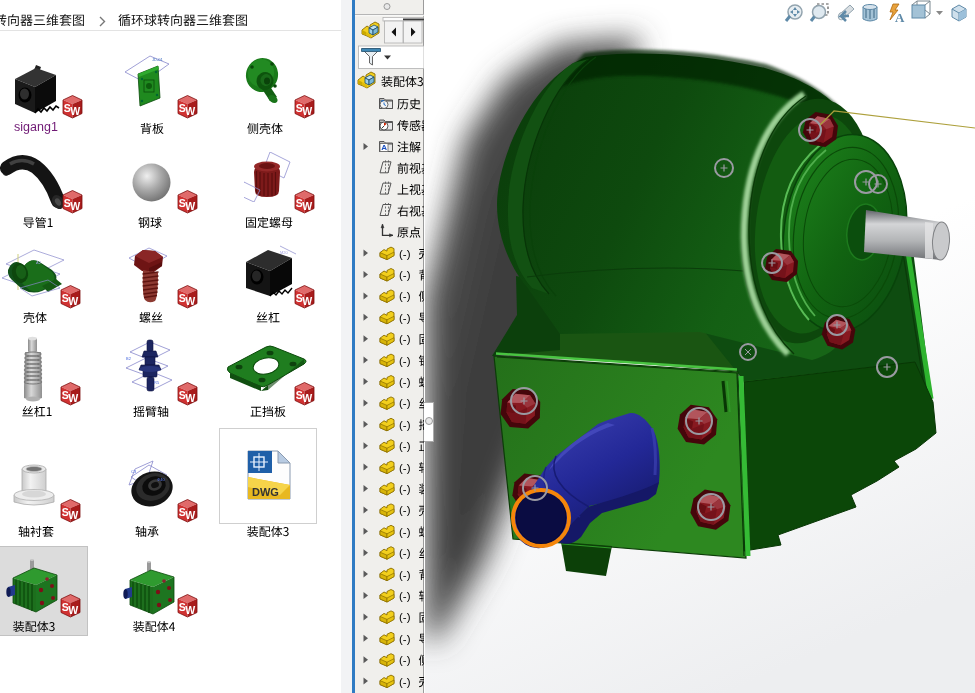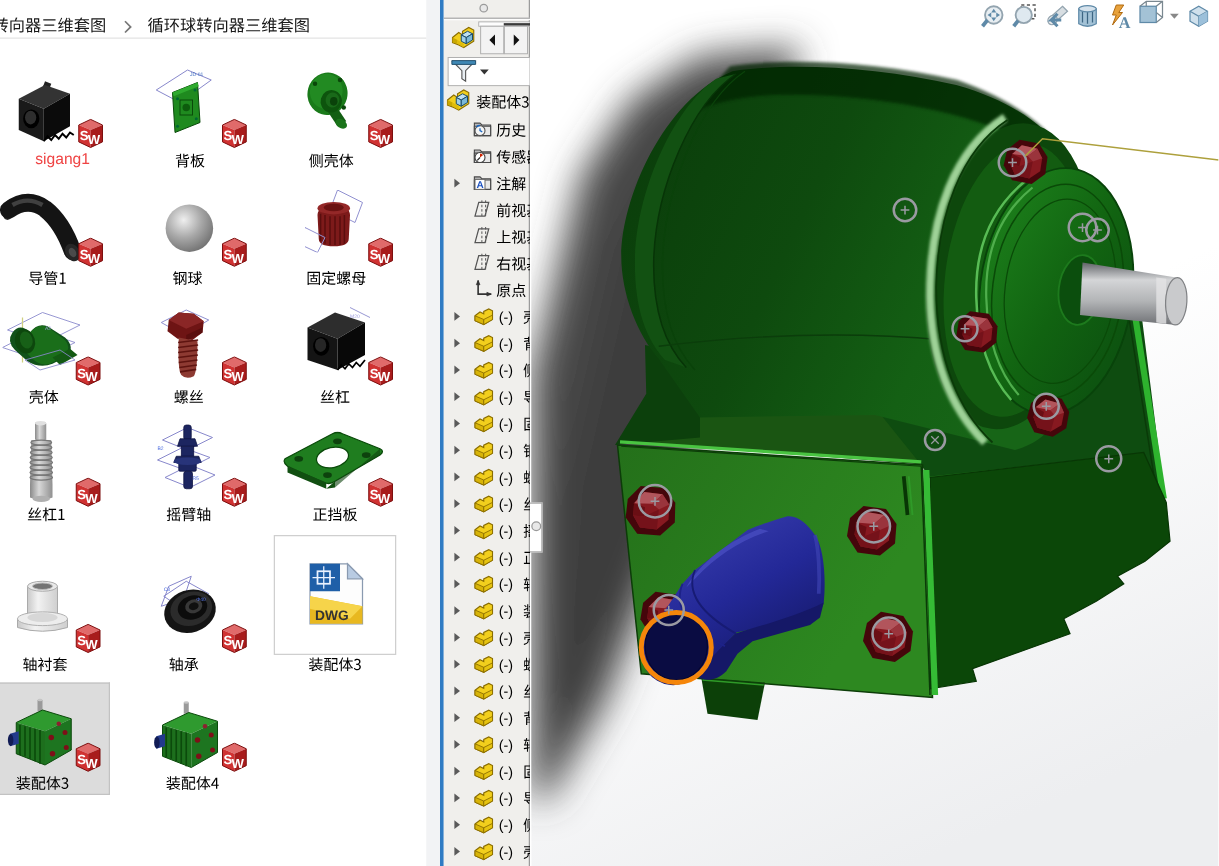--- a/index.html
+++ b/index.html
@@ -471,21 +471,21 @@
         <use href="#g4f53" transform="translate(36.7,631.0) scale(0.0120,-0.0120)"></use>
         <use href="#g0033" transform="translate(48.7,631.0) scale(0.0120,-0.0120)"></use>
       </g>
       <g fill="#000">
         <use href="#g88c5" transform="translate(132.7,631.0) scale(0.0120,-0.0120)"></use>
         <use href="#g914d" transform="translate(144.7,631.0) scale(0.0120,-0.0120)"></use>
         <use href="#g4f53" transform="translate(156.7,631.0) scale(0.0120,-0.0120)"></use>
         <use href="#g0034" transform="translate(168.7,631.0) scale(0.0120,-0.0120)"></use>
       </g>
     </svg>
-<div class="abs" style="left:0;top:120px;width:72px;text-align:right;font-size:12.5px;color:#ef4444">sigang1</div>
+<div class="abs" style="left:0;top:120px;width:72px;text-align:center;font-size:12.5px;color:#701a75">sigang1</div>
 <div class="abs" style="left:352px;top:0;width:3px;height:693px;background:#2f7bc3"></div>
 <div class="abs" style="left:355px;top:0;width:69px;height:693px;background:#f0efec;border-right:1px solid #9b9b9b;box-sizing:border-box"></div>
 <svg class="abs" style="left:355px;top:0;overflow:hidden" width="69" height="693" viewBox="0 0 69 693">
 <circle cx="32" cy="6.5" r="3" fill="#e8e8e8" stroke="#9a9a9a" stroke-width="1"></circle>
 <rect x="0" y="14" width="69" height="1.2" fill="#b5b5b5"></rect>
 <rect x="0" y="15.2" width="69" height="1" fill="#fdfdfd"></rect>
 <rect x="28" y="17.5" width="41" height="3.5" fill="#fdfdfd" stroke="#aaa" stroke-width="0.7"></rect>
 <rect x="48" y="18.5" width="21" height="2" fill="#3a3a3a"></rect>
 <g transform="translate(6,21) scale(1.0)">
 <path d="M1,9 L6,5 9,7 9,4 14,1 18,3 18,12 10,17 6,15 1,13 Z" fill="#f2cf1d" stroke="#8a6d00" stroke-width="0.9"></path>

